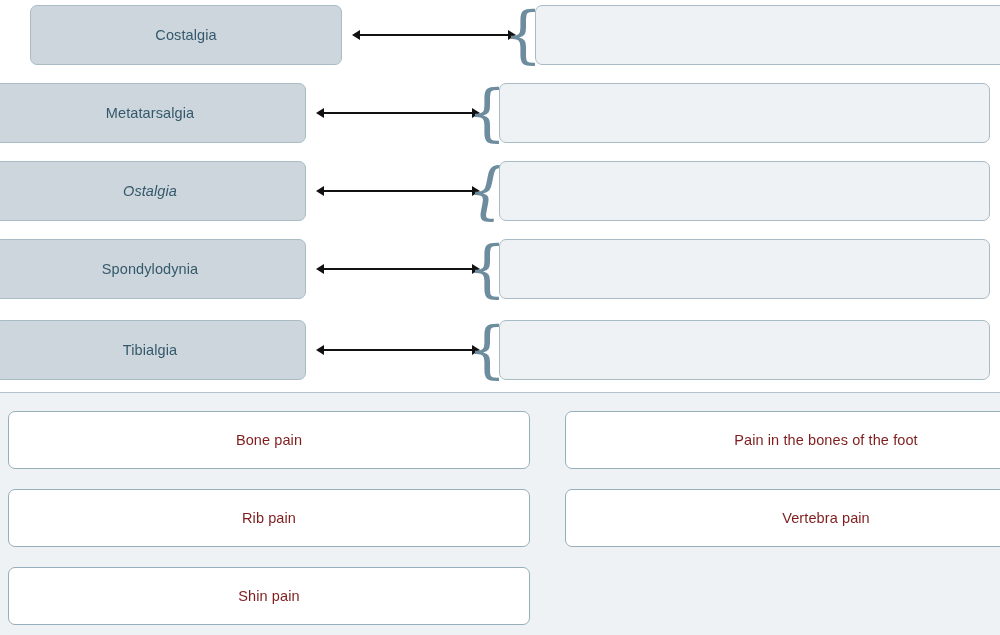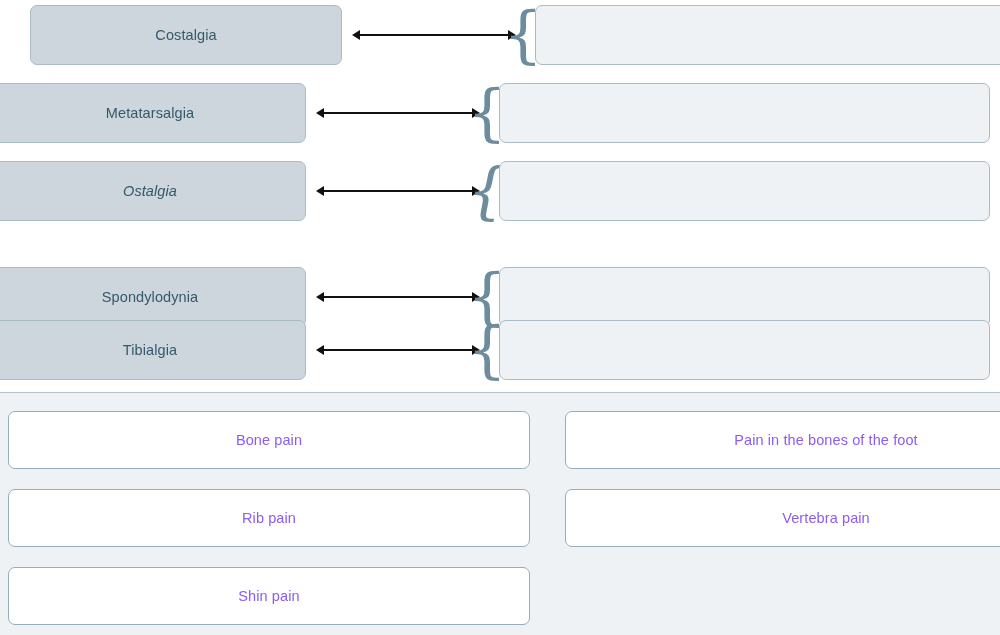--- a/index.html
+++ b/index.html
@@ -141,21 +141,21 @@
   .answer-card {
     position: absolute;
     height: 58px;
     box-sizing: border-box;
     background: #ffffff;
     border: 1px solid #96aeba;
     border-radius: 7px;
     display: flex;
     align-items: center;
     justify-content: center;
-    color: #8b5cf6;
+    color: #7f1d1d;
     font-size: 14.5px;
     letter-spacing: .1px;
   }
   .answer-card.col-left {
     left: 8px;
     width: 522px;
   }
   .answer-card.col-right {
     left: 565px;
     width: 522px;
@@ -194,21 +194,21 @@
       <div class="term-card">Ostalgia</div>
       <div class="arrow">
         <span class="head left"></span>
         <span class="shaft"></span>
         <span class="head right"></span>
       </div>
       <div class="brace">{</div>
       <div class="dropzone"></div>
     </div>
 
-    <div class="match-row" style="top:239px;margin-top:28px;">
+    <div class="match-row" style="top:239px;">
       <div class="term-card">Spondylodynia</div>
       <div class="arrow">
         <span class="head left"></span>
         <span class="shaft"></span>
         <span class="head right"></span>
       </div>
       <div class="brace">{</div>
       <div class="dropzone"></div>
     </div>
 

